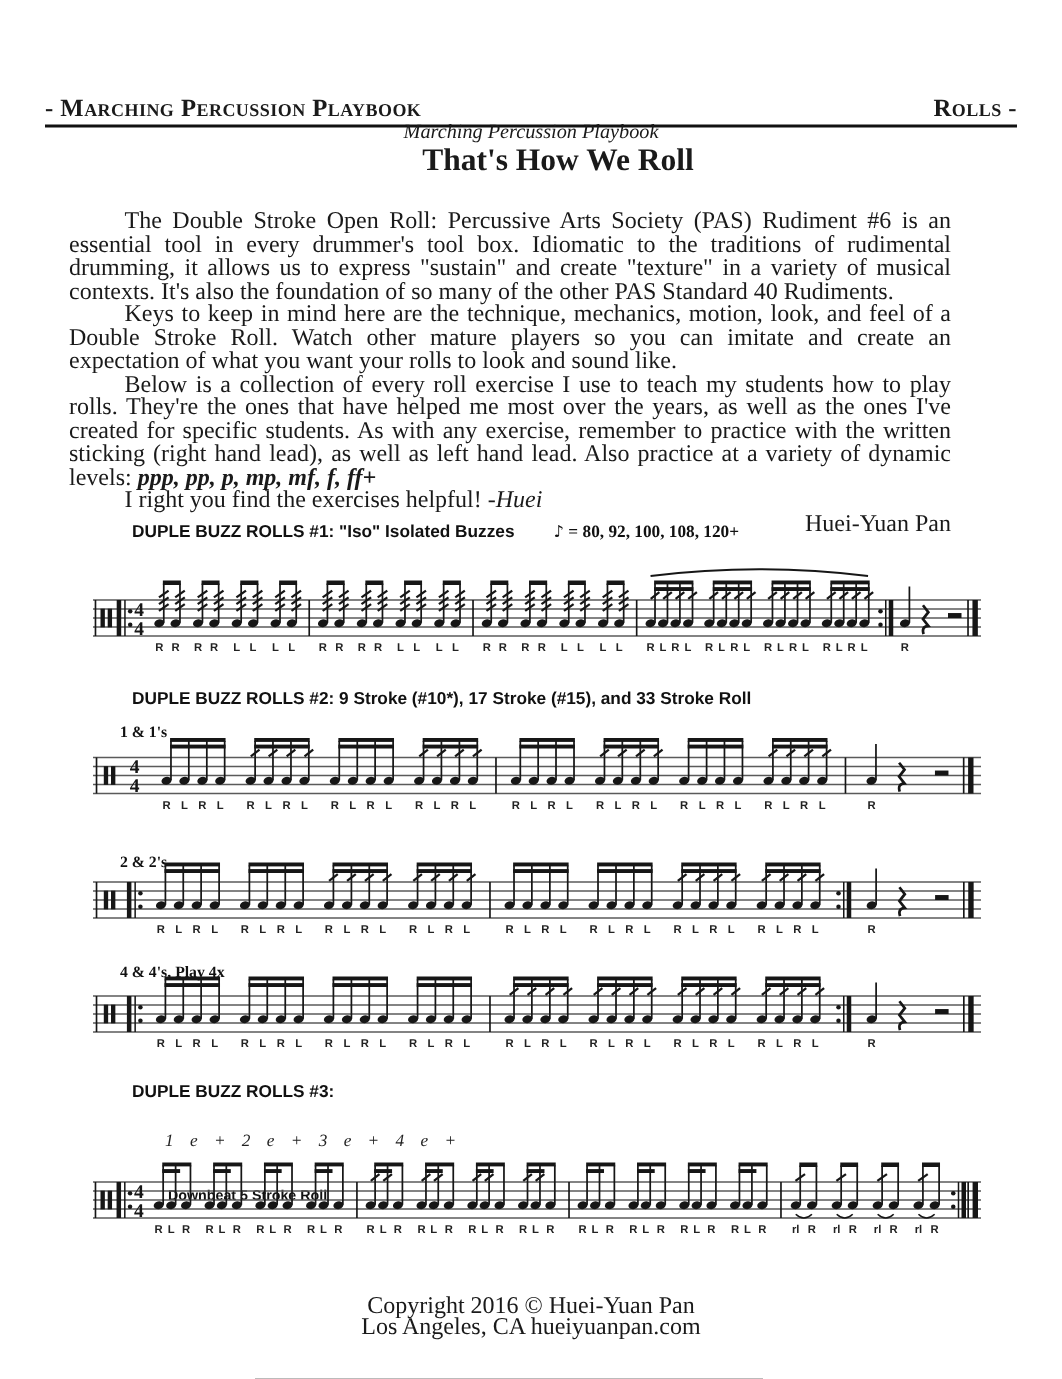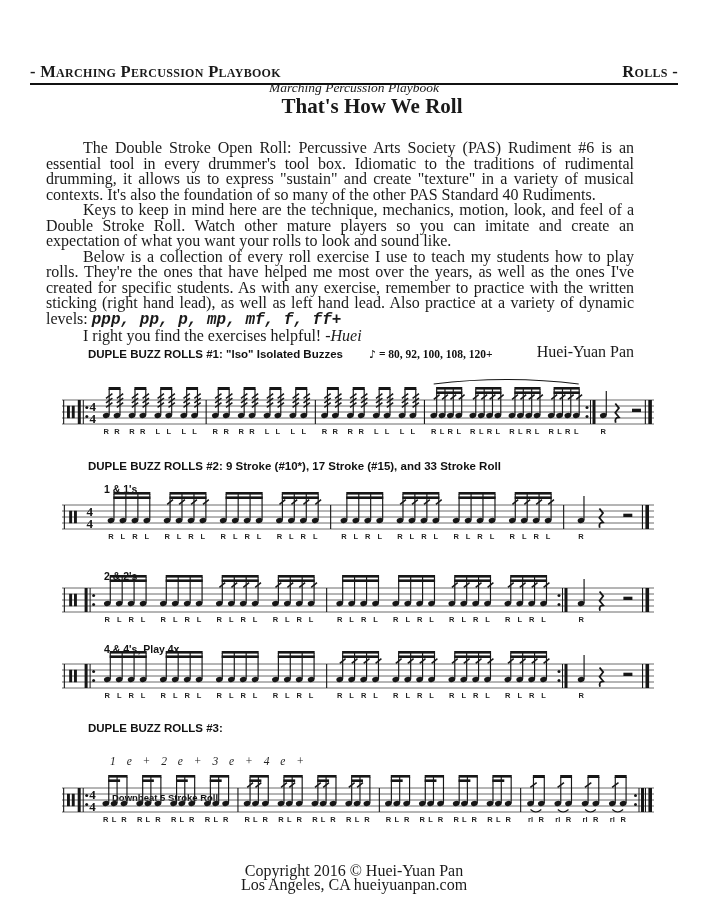--- a/index.html
+++ b/index.html
@@ -5,28 +5,28 @@
   html,body{margin:0;padding:0;background:#888;}
   .page{position:relative;width:708px;height:919px;background:#ffffff;margin:0 auto;
         font-family:"Liberation Serif",serif;color:#1a1a1a;overflow:hidden;}
   .hdr{position:absolute;top:26px;left:30px;right:30px;display:flex;justify-content:space-between;
        align-items:flex-end;border-bottom:2.5px solid #111;padding-bottom:1px;
        font-weight:bold;font-variant:small-caps;font-size:16.5px;letter-spacing:.3px;margin-top:36px;}
   .subtitle{position:absolute;top:80px;left:0;right:0;text-align:center;font-style:italic;font-size:13.5px;}
   .title{position:absolute;top:94px;left:0;right:0;text-align:center;font-weight:bold;font-size:21px;padding-left:36px;}
   .intro{position:absolute;top:140px;left:46px;width:588px;font-size:16px;line-height:15.5px;text-align:justify;}
   .intro p{margin:0;text-indent:37px;}
-  .dyn{font-weight:bold;font-style:italic;font-family:Liberation Mono, monospace;}
+  .dyn{font-weight:bold;font-style:italic;}
   .hope{margin-top:7px;text-indent:59px;text-align:left;}
   .sig{margin-top:6px;text-align:right;font-weight:normal;}
   .sec-h{position:absolute;left:88px;font-family:"Liberation Sans",sans-serif;font-weight:bold;
          font-size:11.5px;color:#111;display:flex;align-items:baseline;gap:26px;white-space:nowrap;}
   .tempo{font-family:"Liberation Serif",serif;font-size:11.5px;font-weight:bold;text-align:center;}
   .tempo .note{font-family:"DejaVu Sans",sans-serif;font-size:11px;font-weight:normal;}
-  .lbl{position:absolute;left:104px;font-family:Liberation Sans, sans-serif;font-weight:bold;font-size:10.5px;color:#111;}
+  .lbl{position:absolute;left:80px;font-family:Liberation Serif, serif;font-weight:bold;font-size:10.5px;color:#111;}
   .sublbl{position:absolute;left:112px;font-family:"Liberation Sans",sans-serif;font-weight:bold;font-size:9.5px;color:#111;}
   .counts{position:absolute;left:110px;font-style:italic;font-size:11.5px;word-spacing:6px;letter-spacing:1px;color:#222;}
   .staff{position:absolute;left:62px;width:592px;height:66px;}
   .staff svg{display:block;}
   .staff text.ts{font:bold 13px "Liberation Serif",serif;text-anchor:middle;fill:#161616;}
   .staff text.stk{font:bold 7.5px "Liberation Sans",sans-serif;text-anchor:middle;fill:#222;}
   .footer{position:absolute;top:864px;left:0;right:0;text-align:center;font-size:16px;line-height:14px;}
 </style>
 </head>
 <body>

